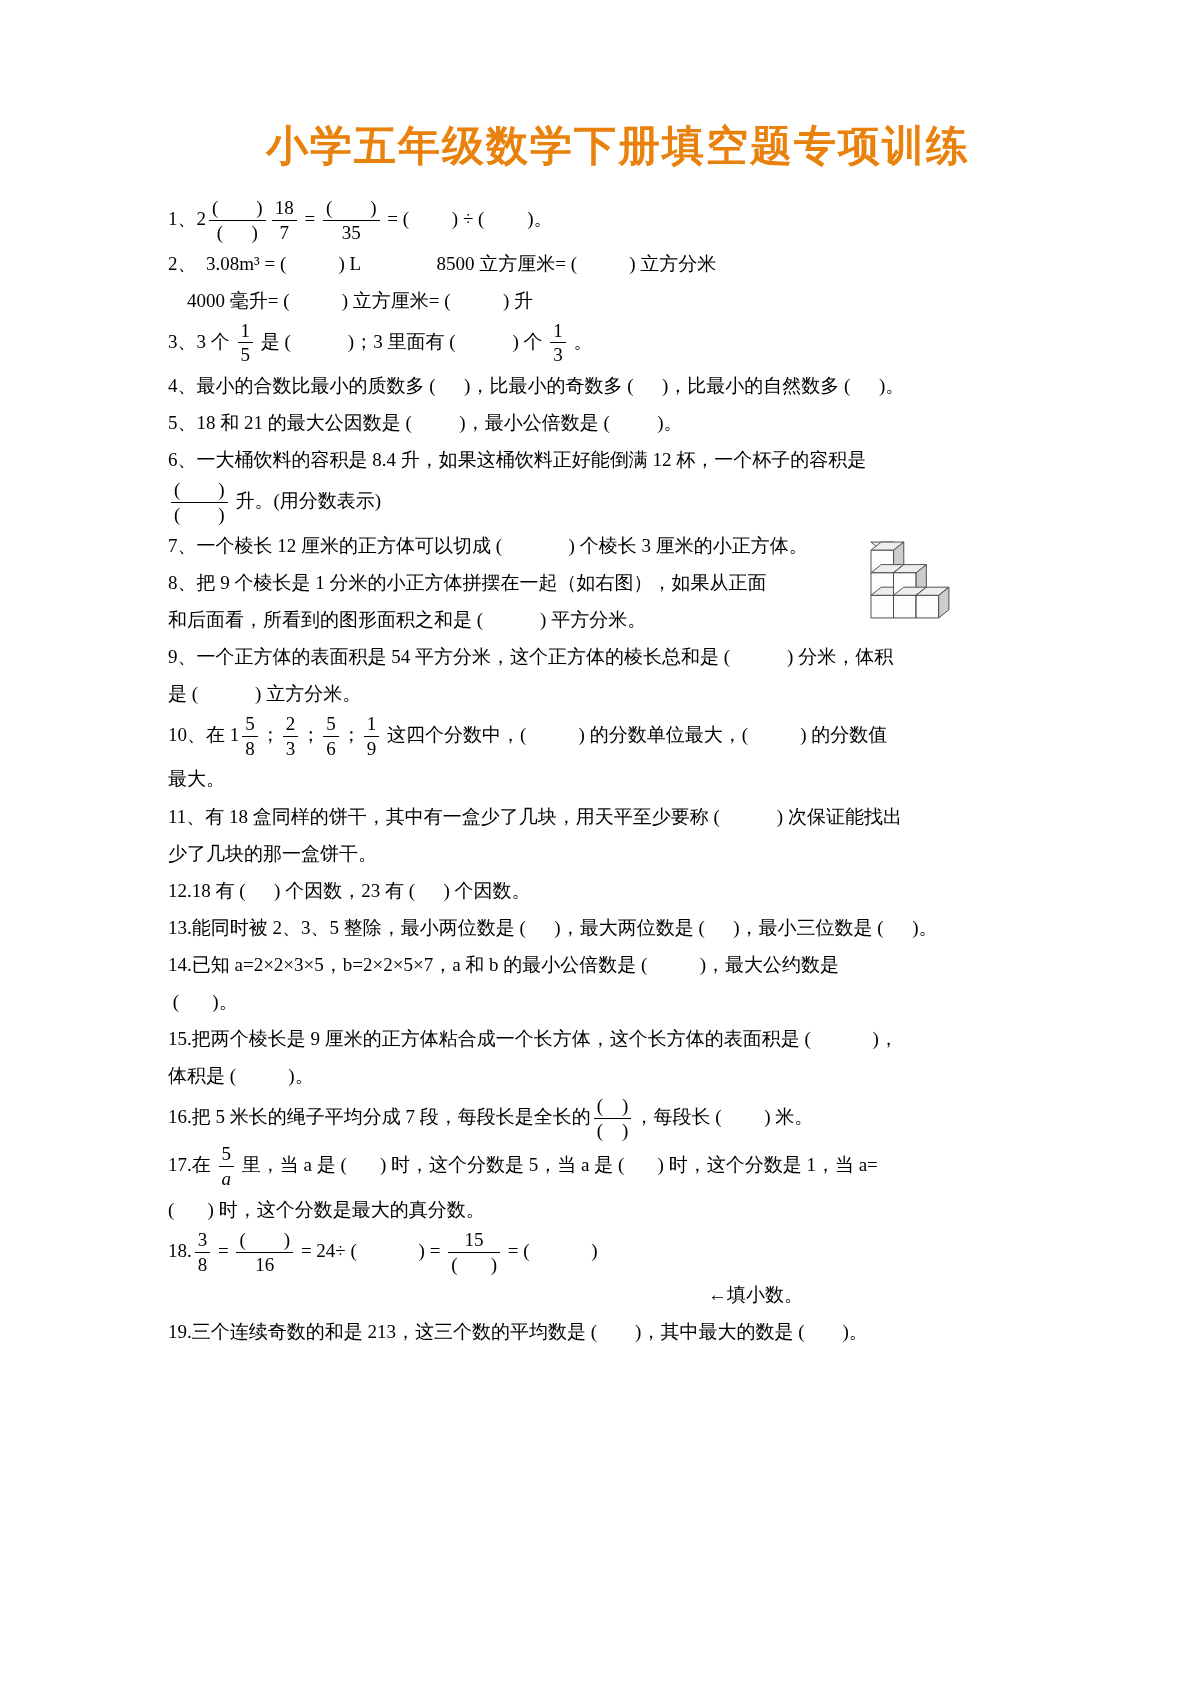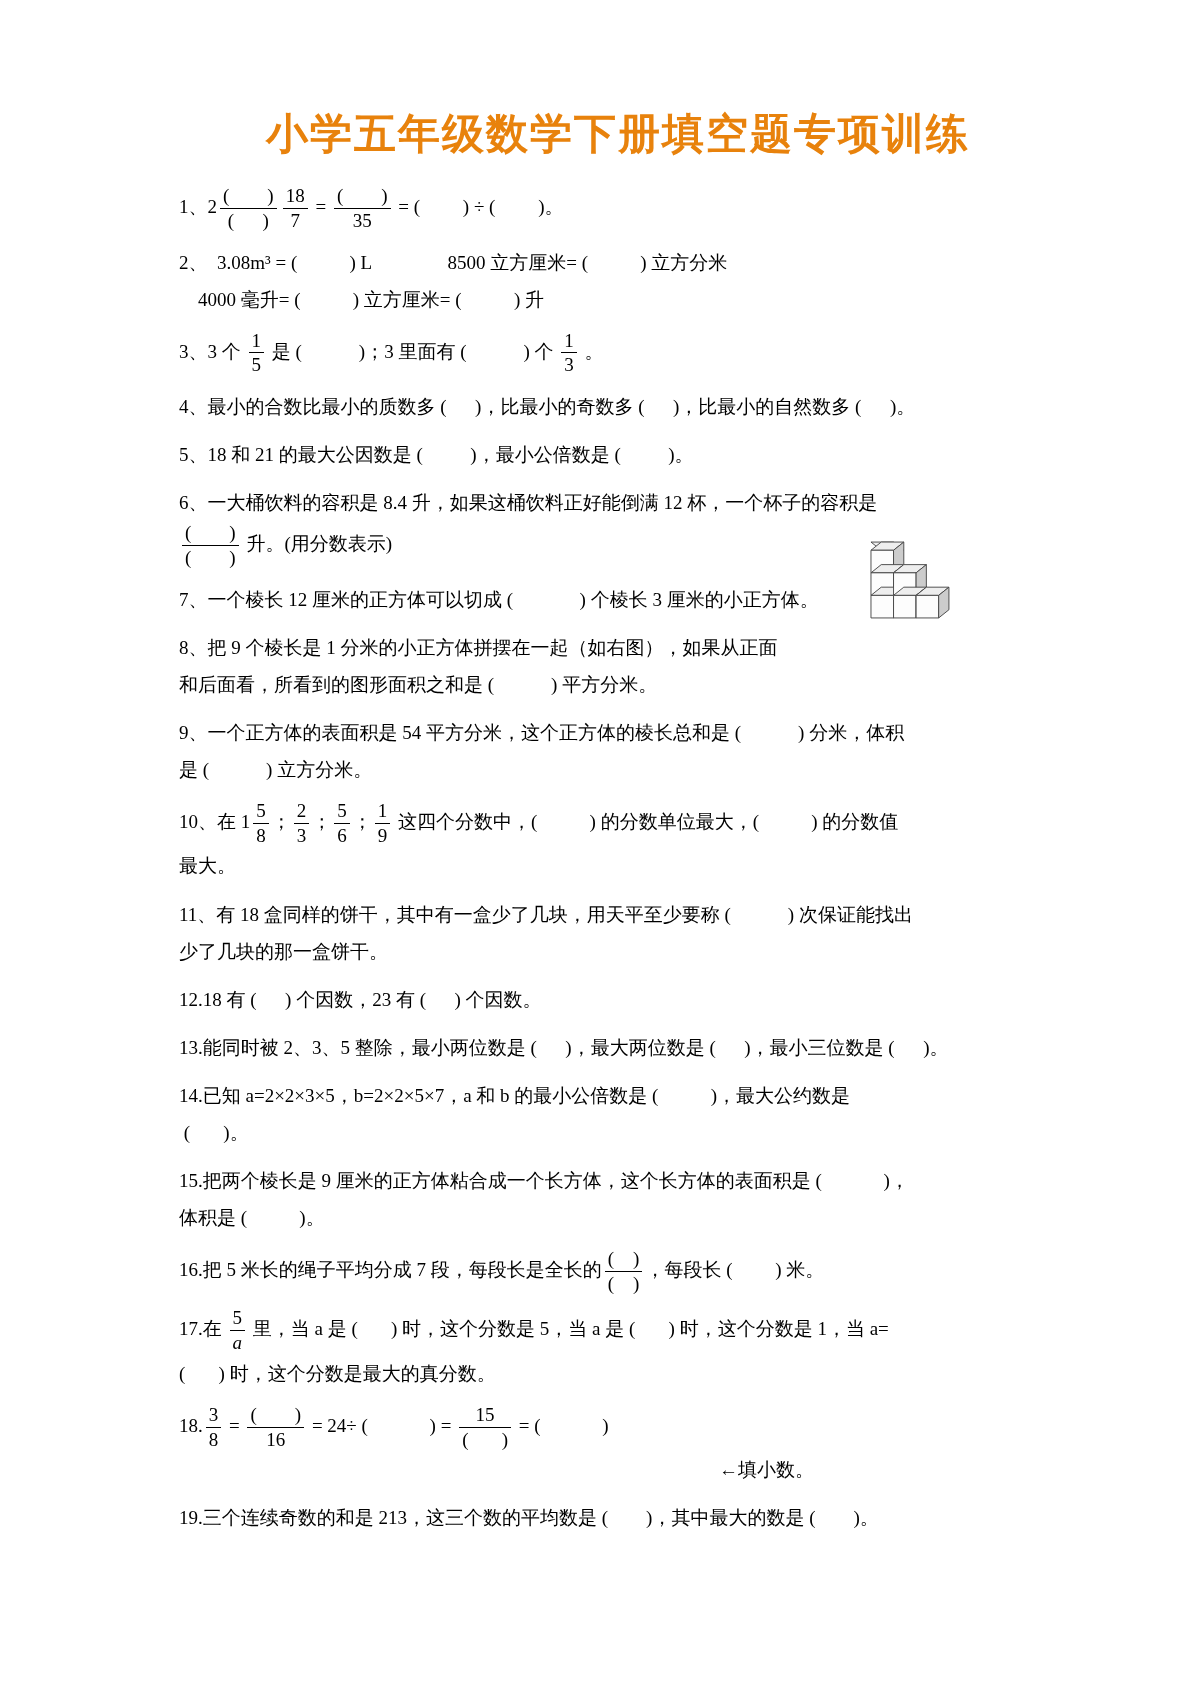--- a/index.html
+++ b/index.html
@@ -9,38 +9,38 @@
     width:1191px;
     height:1684px;
     background:#ffffff;
     font-family:"Liberation Serif","DejaVu Serif",serif;
     color:#000;
     overflow:hidden;
   }
   .content {
     position:absolute;
     left:168px;
-    top:106px;
+    top:118px;
     width:900px;
   }
   .title {
     text-align:center;
     font-size:42px;
     font-weight:bold;
     letter-spacing:2px;
     color:#e8820c;
     margin-bottom:22px;
     white-space:nowrap;
   }
   .questions {
     font-size:19px;
     line-height:1.95;
     white-space:pre-wrap;
   }
-  .q { margin:11px; }
+  .q { margin:0; }
   .frac {
     display:inline-block;
     text-align:center;
     vertical-align:middle;
     margin:0 3px;
     line-height:1.25;
     white-space:pre;
   }
   .frac .num {
     display:block;

